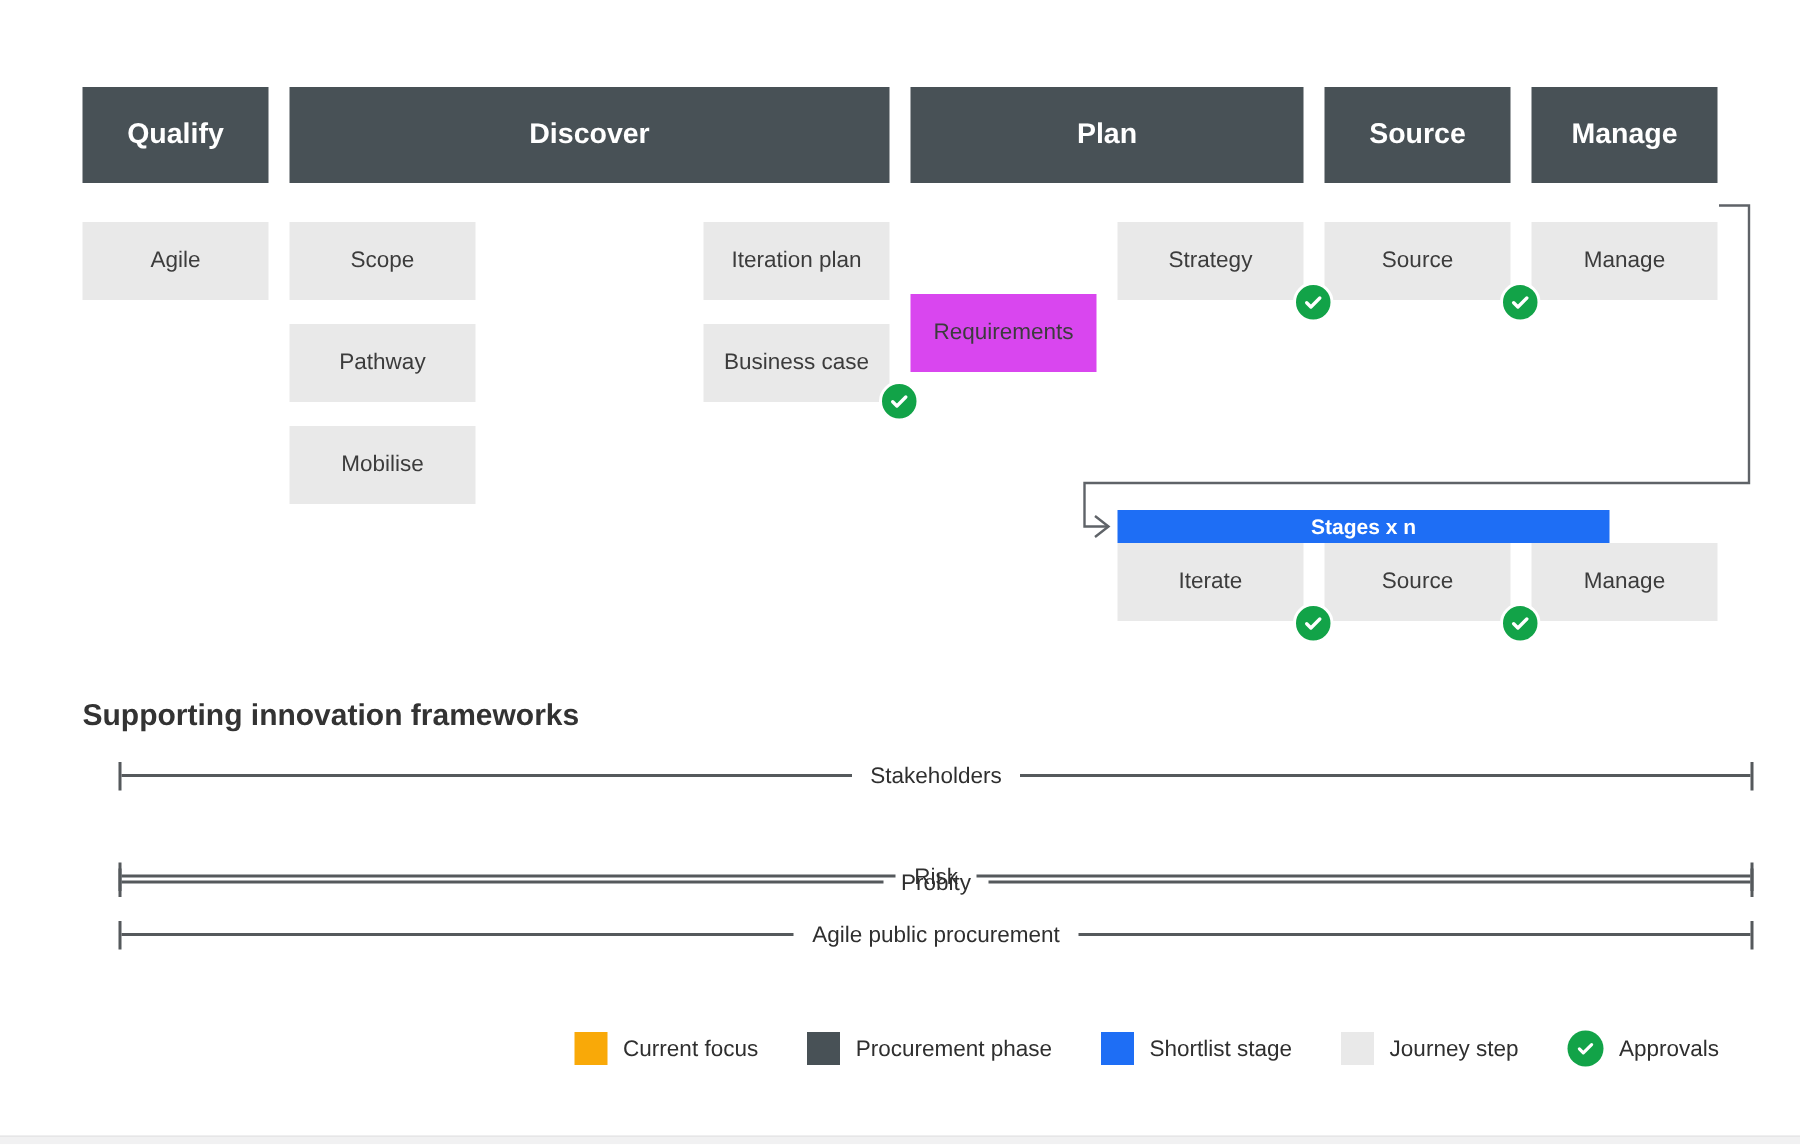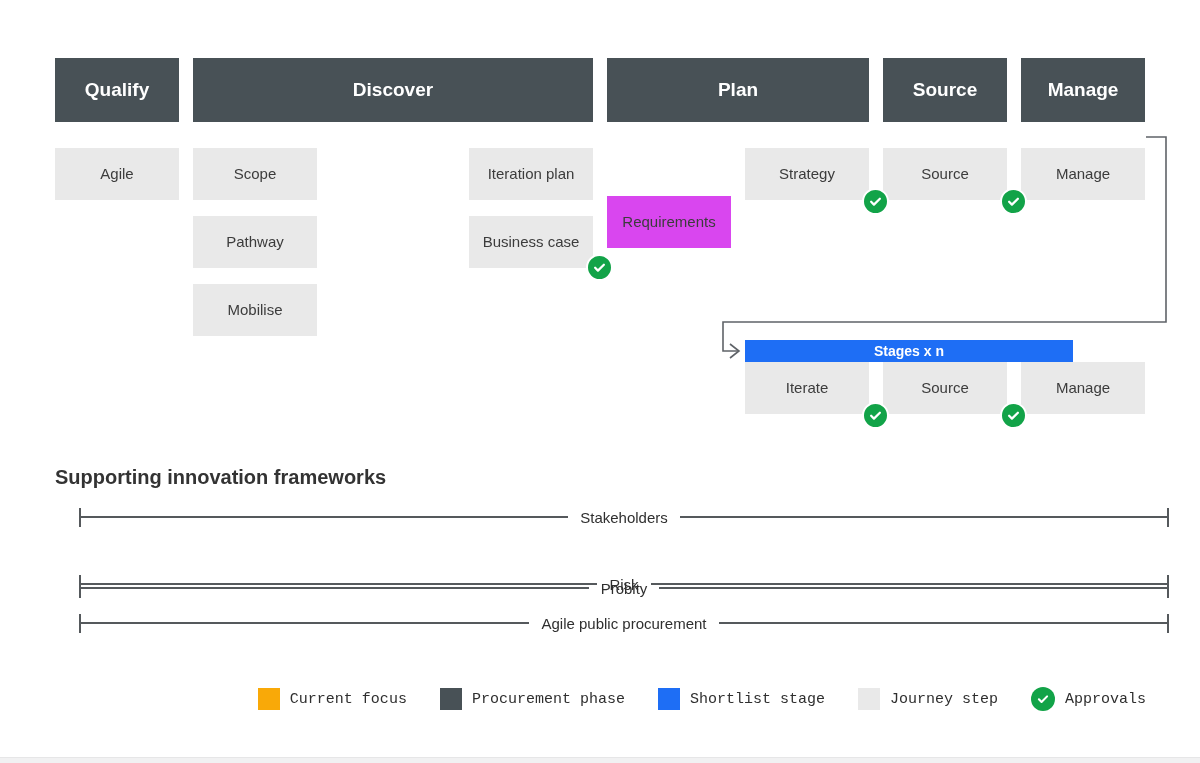--- a/index.html
+++ b/index.html
@@ -103,21 +103,20 @@
   }
   .legend {
     position: absolute;
     top: 687px;
     left: 55px;
     width: 1091px;
     display: flex;
     justify-content: flex-end;
     align-items: center;
     gap: 33px;
-    font-family: Liberation Mono, monospace;
   }
   .legend-item {
     display: flex;
     align-items: center;
     gap: 10px;
     font-size: 15px;
     color: #2F2F2F;
     white-space: nowrap;
   }
   .swatch { width: 22px; height: 22px; flex: 0 0 auto; }

